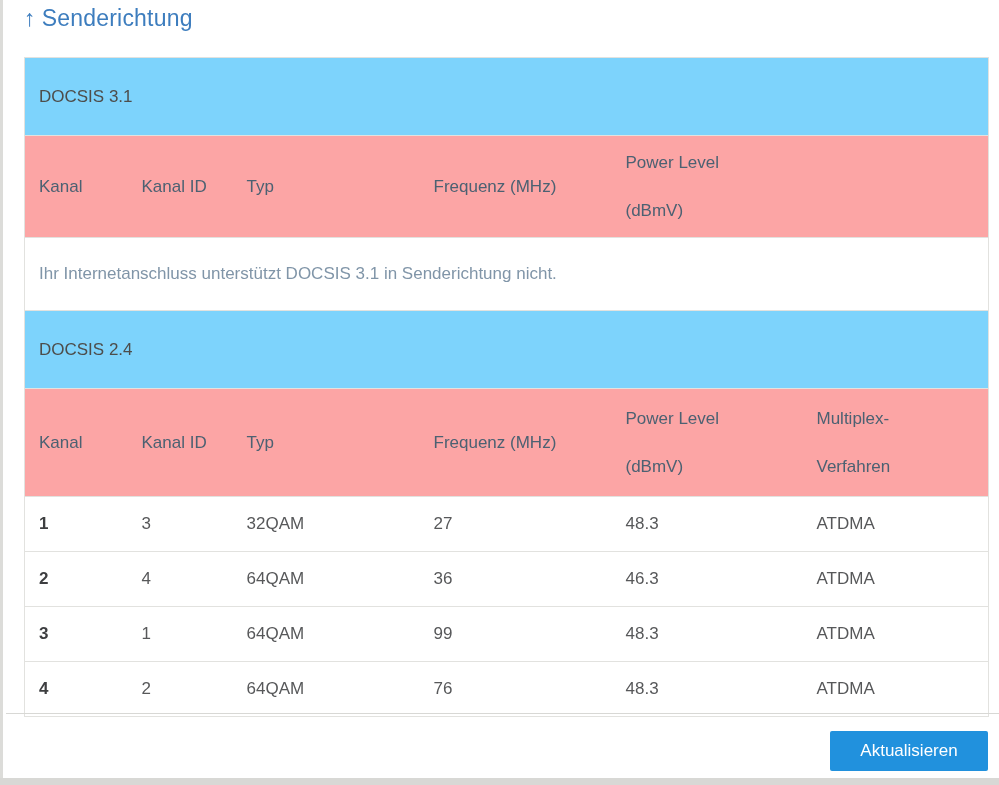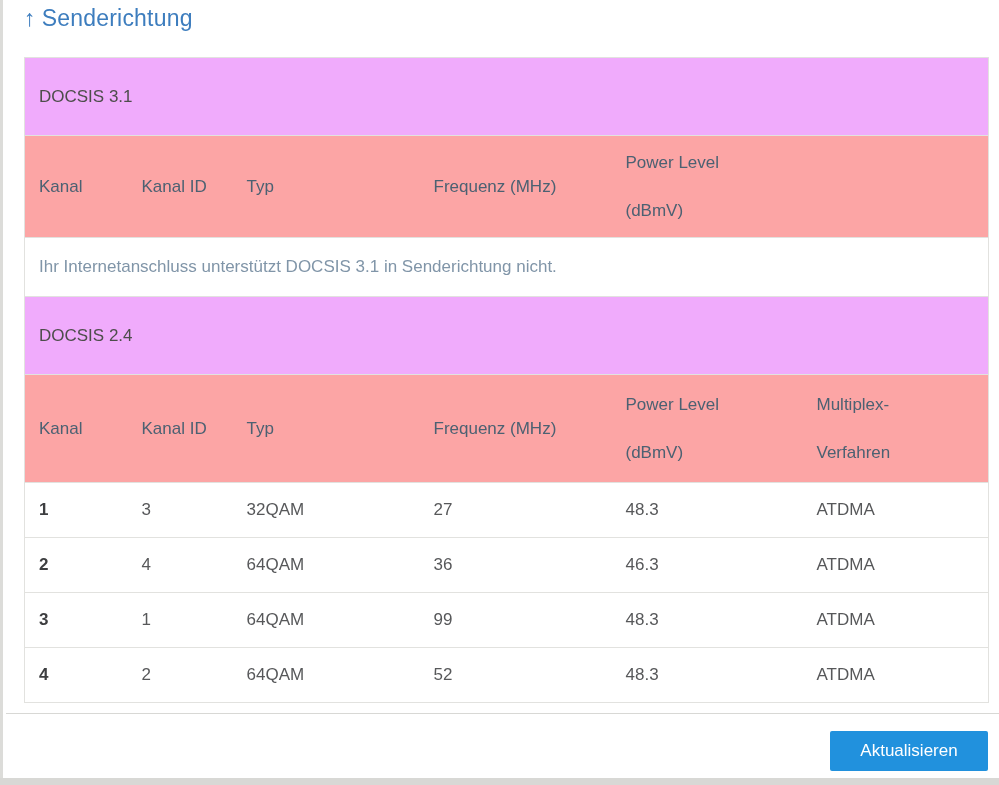--- a/index.html
+++ b/index.html
@@ -47,33 +47,33 @@
     border: 1px solid #e2e2df;
     border-left: none; border-right: none;
     overflow: hidden;
     white-space: nowrap;
   }
   table.upstream td:first-child { border-left: 1px solid #e2e2df; }
   table.upstream td:last-child { border-right: 1px solid #e2e2df; }
 
   tr.section-row td {
     height: 78px;
-    background: #f0abfc;
+    background: #7dd3fc;
     color: #4d4d4b;
   }
   tr.head-row td {
     background: #fca5a5;
     color: #4c6172;
     border-bottom: 1px solid #e2e2df;
   }
   tr.head-row.h31 td { height: 102px; }
   tr.head-row.h30 td { height: 108px; }
   .hline { display: block; line-height: 48px; }
   tr.message-row td {
-    height: 59px;
+    height: 73px;
     color: #8095a8;
     background: #ffffff;
   }
   tr.data-row td {
     height: 55px;
     background: #ffffff;
     color: #57585a;
   }
   tr.data-row td.c-kanal {
     font-weight: 700;
@@ -174,21 +174,21 @@
       <td>1</td>
       <td>64QAM</td>
       <td>99</td>
       <td>48.3</td>
       <td>ATDMA</td>
     </tr>
     <tr class="data-row">
       <td class="c-kanal">4</td>
       <td>2</td>
       <td>64QAM</td>
-      <td>52</td>
+      <td>76</td>
       <td>48.3</td>
       <td>ATDMA</td>
     </tr>
   </tbody>
     </table>
 
   <div class="divider"></div>
 
   <button class="refresh-button">Aktualisieren</button>
 

